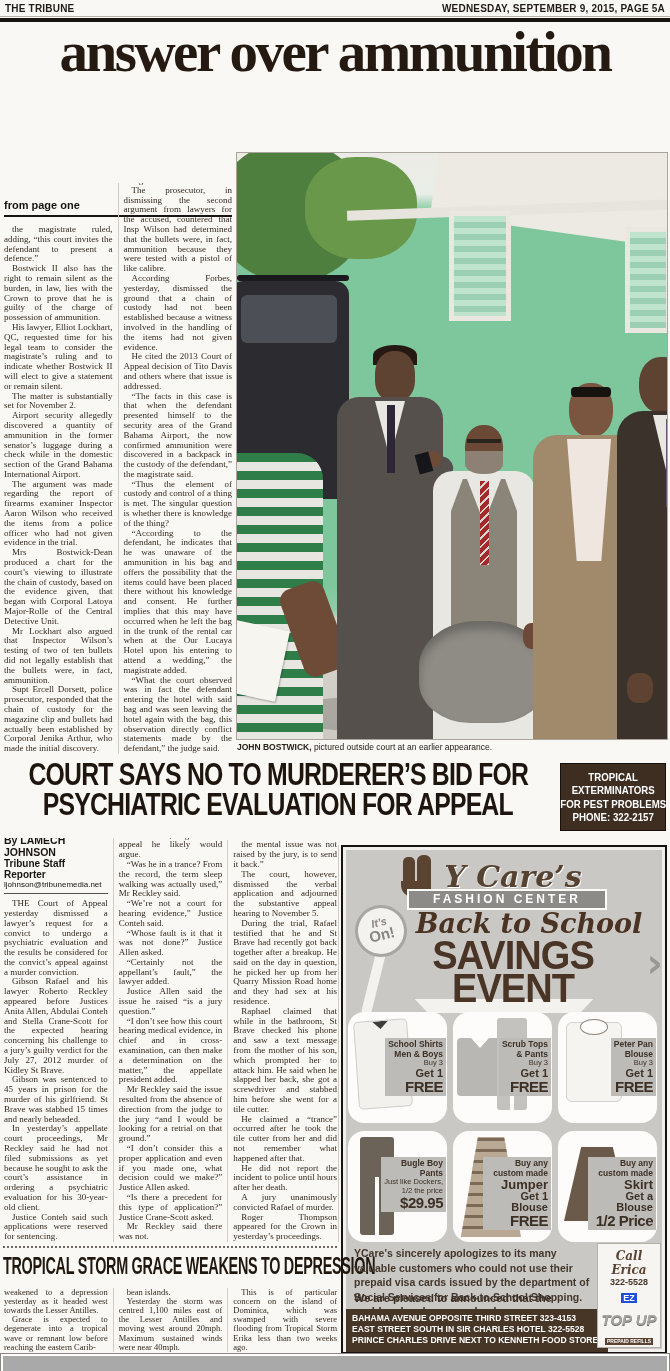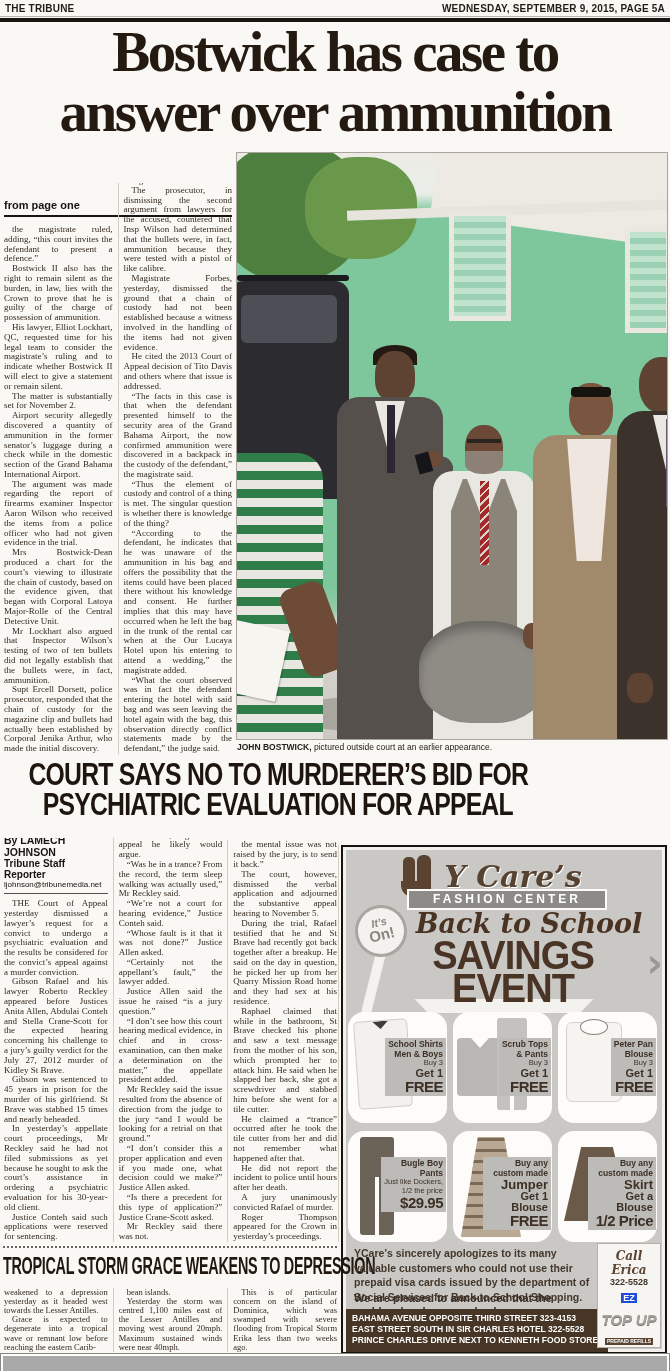--- a/index.html
+++ b/index.html
@@ -169,41 +169,40 @@
 <div id="page">
 
   <div class="header">
     <span>THE TRIBUNE</span>
     <span>WEDNESDAY, SEPTEMBER 9, 2015, PAGE 5A</span>
   </div>
   <div class="rule-thin"></div>
   <div class="rule-thick"></div>
 
   <div class="main-headline">
-    <div>Bostwick has case to</div>
     <div>answer over ammunition</div>
   </div>
 
   <div class="kicker">from page one</div>
   <div class="story1-cols cols">
     <div class="col bodytext">
         <p class="para">the magistrate ruled, adding, “this court invites the defendant to present a defence.”</p>
         <p class="para">Bostwick II also has the right to remain silent as the burden, in law, lies with the Crown to prove that he is guilty of the charge of possession of ammunition.</p>
         <p class="para">His lawyer, Elliot Lockhart, QC, requested time for his legal team to consider the magistrate’s ruling and to indicate whether Bostwick II will elect to give a statement or remain silent.</p>
         <p class="para">The matter is substantially set for November 2.</p>
         <p class="para">Airport security allegedly discovered a quantity of ammunition in the former senator’s luggage during a check while in the domestic section of the Grand Bahama International Airport.</p>
         <p class="para">The argument was made regarding the report of firearms examiner Inspector Aaron Wilson who received the items from a police officer who had not given evidence in the trial.</p>
         <p class="para">Mrs Bostwick-Dean produced a chart for the court’s viewing to illustrate the chain of custody, based on the evidence given, that began with Corporal Latoya Major-Rolle of the Central Detective Unit.</p>
         <p class="para">Mr Lockhart also argued that Inspector Wilson’s testing of two of ten bullets did not legally establish that the bullets were, in fact, ammunition.</p>
         <p class="para">Supt Ercell Dorsett, police prosecutor, responded that the chain of custody for the magazine clip and bullets had actually been established by Corporal Jenika Arthur, who made the initial discovery.</p>
       </div>
     <div class="col bodytext">
         <p class="para">Supt Dorsett said without Cpl Arthur, the prosecution could not have brought the charge.</p>
         <p class="para">The prosecutor, in dismissing the second argument from lawyers for the accused, countered that Insp Wilson had determined that the bullets were, in fact, ammunition because they were tested with a pistol of like calibre.</p>
-        <p class="para">Magistrate Forbes, yesterday, dismissed the ground that a chain of custody had not been established because a witness involved in the handling of the items had not given evidence.</p>
+        <p class="para">According Forbes, yesterday, dismissed the ground that a chain of custody had not been established because a witness involved in the handling of the items had not given evidence.</p>
         <p class="para">He cited the 2013 Court of Appeal decision of Tito Davis and others where that issue is addressed.</p>
         <p class="para">“The facts in this case is that when the defendant presented himself to the security area of the Grand Bahama Airport, the now confirmed ammunition were discovered in a backpack in the custody of the defendant,” the magistrate said.</p>
         <p class="para">“Thus the element of custody and control of a thing is met. The singular question is whether there is knowledge of the thing?</p>
         <p class="para">“According to the defendant, he indicates that he was unaware of the ammunition in his bag and offers the possibility that the items could have been placed there without his knowledge and consent. He further implies that this may have occurred when he left the bag in the trunk of the rental car when at the Our Lucaya Hotel upon his entering to attend a wedding,” the magistrate added.</p>
         <p class="para">“What the court observed was in fact the defendant entering the hotel with said bag and was seen leaving the hotel again with the bag, this observation directly conflict statements made by the defendant,” the judge said.</p>
       </div>
   </div>
 
   <div class="photo">
     <div class="ph-foliage1"></div>
@@ -248,20 +247,26 @@
     <div class="m5-hand"></div>
   </div>
   <div class="caption">
     <b>JOHN BOSTWICK,</b><span> pictured outside court at an earlier appearance.</span>
   </div>
 
   <div class="h2wrap">
     <div class="h2line">COURT SAYS NO TO MURDERER’S BID FOR</div>
     <div class="h2line">PSYCHIATRIC EVALUATION FOR APPEAL</div>
   </div>
+  <div class="extbox">
+    <div>TROPICAL</div>
+    <div>EXTERMINATORS</div>
+    <div>FOR PEST PROBLEMS</div>
+    <div>PHONE: 322-2157</div>
+  </div>
 
   <div class="story2-cols cols">
     <div class="col">
       <div class="byline-block">
         <div class="by1">By LAMECH JOHNSON</div>
         <div class="by2">Tribune Staff Reporter</div>
         <div class="by3">ljohnson@tribunemedia.net</div>
       </div>
       <div class="bodytext">
           <p class="para">THE Court of Appeal yesterday dismissed a lawyer’s request for a convict to undergo a psychiatric evaluation and the results be considered for the convict’s appeal against a murder conviction.</p>

